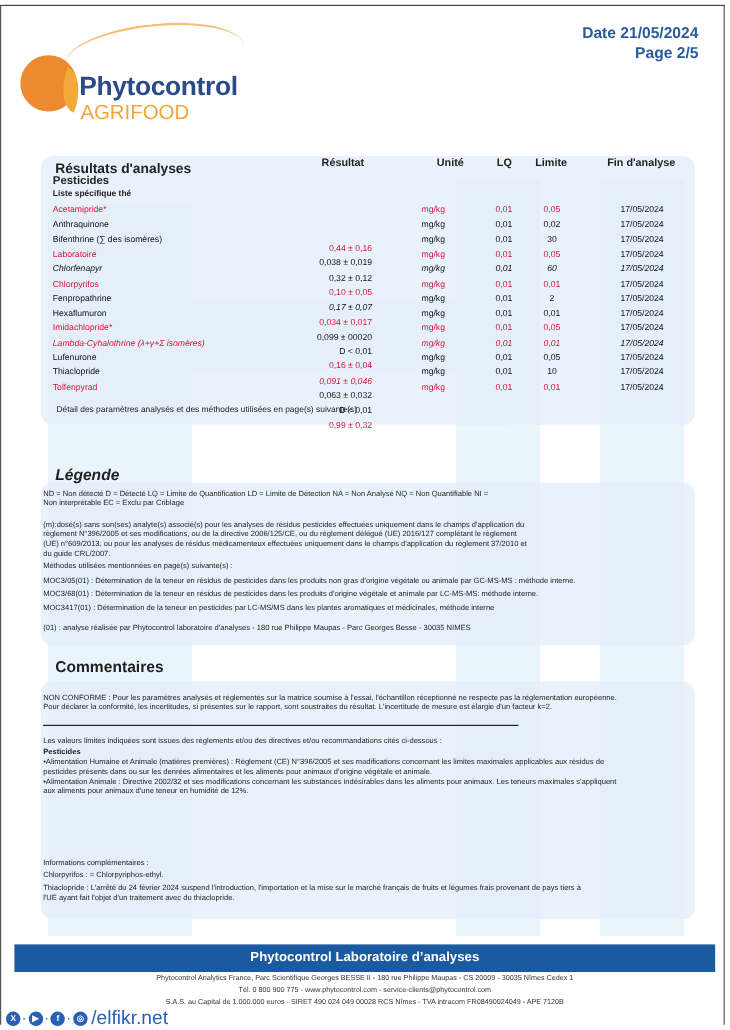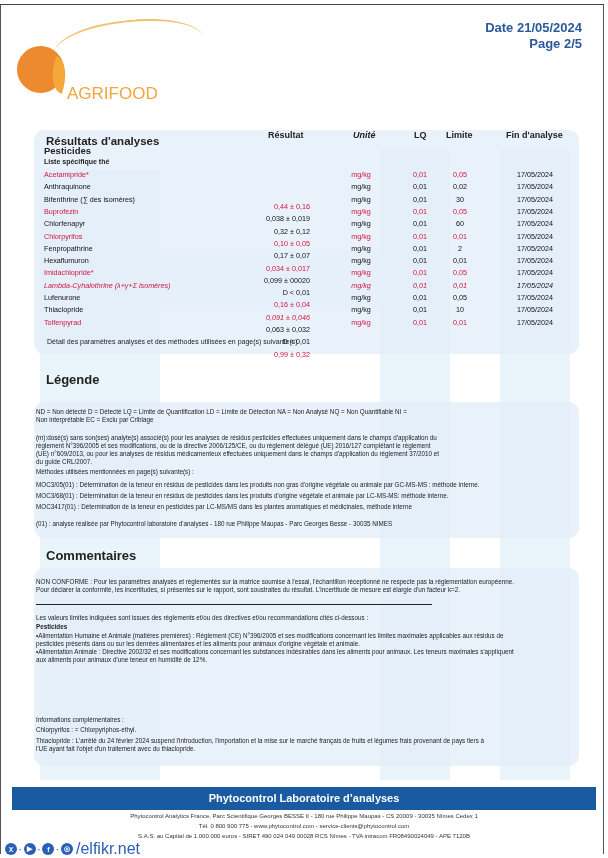--- a/index.html
+++ b/index.html
@@ -85,31 +85,32 @@
 <div class="wm" style="left:160px;top:250px;width:220px;height:60px;opacity:0.35;"></div>
 
 <div class="panel" style="left:34px;top:130px;width:545px;height:224px;"></div>
 <div class="panel" style="left:34px;top:402px;width:545px;height:136px;"></div>
 <div class="panel" style="left:34px;top:568px;width:545px;height:198px;"></div>
 
 <div class="logo">
   <div class="arc"></div>
   <div class="sun"></div>
   <div class="leaf"></div>
+  <div class="name">Phytocontrol</div>
   <div class="sub">AGRIFOOD</div>
 </div>
 
 <div class="hdr">
   <div class="t2">Date 21/05/2024</div>
   <div class="t3">Page 2/5</div>
 </div>
 
 <div class="sect-title" style="left:46px;top:135px;font-size:11.5px;">Résultats d'analyses</div>
 <div class="thead" style="left:268px;">Résultat</div>
-<div class="thead" style="left:353px;font-style:italic;">Unité</div>
+<div class="thead" style="left:364px;">Unité</div>
 <div class="thead" style="left:414px;">LQ</div>
 <div class="thead" style="left:446px;">Limite</div>
 <div class="thead" style="left:506px;">Fin d'analyse</div>
 <div class="sect-title" style="left:44px;top:145px;font-size:9.5px;">Pesticides</div>
 <div class="sect-title" style="left:44px;top:158px;font-size:7px;">Liste spécifique thé</div>
 
 <div id="rows">
     <div class="row" style="top: 170px;">
       <span class="c-name red">Acetamipride*</span>
       <span class="c-res red">0,44 ± 0,16</span>
@@ -128,28 +129,28 @@
     </div>
     <div class="row" style="top: 194.6px;">
       <span class="c-name">Bifenthrine (∑ des isomères)</span>
       <span class="c-res">0,32 ± 0,12</span>
       <span class="c-unit">mg/kg</span>
       <span class="c-lq">0,01</span>
       <span class="c-lim">30</span>
       <span class="c-date">17/05/2024</span>
     </div>
     <div class="row" style="top: 206.9px;">
-      <span class="c-name red">Buprofezin</span>
+      <span class="c-name red">Laboratoire</span>
       <span class="c-res red">0,10 ± 0,05</span>
       <span class="c-unit red">mg/kg</span>
       <span class="c-lq red">0,01</span>
       <span class="c-lim red">0,05</span>
       <span class="c-date">17/05/2024</span>
     </div>
-    <div class="row" style="top: 219.2px;">
+    <div class="row" style="top: 219.2px; font-style: italic;">
       <span class="c-name">Chlorfenapyr</span>
       <span class="c-res">0,17 ± 0,07</span>
       <span class="c-unit">mg/kg</span>
       <span class="c-lq">0,01</span>
       <span class="c-lim">60</span>
       <span class="c-date">17/05/2024</span>
     </div>
     <div class="row" style="top: 231.5px;">
       <span class="c-name red">Chlorpyrifos</span>
       <span class="c-res red">0,034 ± 0,017</span>
@@ -211,21 +212,21 @@
       <span class="c-res red">0,99 ± 0,32</span>
       <span class="c-unit red">mg/kg</span>
       <span class="c-lq red">0,01</span>
       <span class="c-lim red">0,01</span>
       <span class="c-date">17/05/2024</span>
     </div>
   </div>
 
 <div class="small" style="left:47px;top:338px;font-size:7px;">Détail des paramètres analysés et des méthodes utilisées en page(s) suivante(s)</div>
 
-<div class="sect-title big" style="left:46px;top:372px;">Légende</div>
+<div class="sect-title big" style="left:46px;top:388px;font-style:italic;">Légende</div>
 <div class="small" style="left:36px;top:408px;">ND = Non détecté   D = Détecté   LQ = Limite de Quantification   LD = Limite de Détection   NA = Non Analysé   NQ = Non Quantifiable   NI =</div>
 <div class="small" style="left:36px;top:416px;">Non interprétable   EC = Exclu par Criblage</div>
 <div class="small" style="left:36px;top:434px;">(m):dosé(s) sans son(ses) analyte(s) associé(s) pour les analyses de résidus pesticides effectuées uniquement dans le champs d'application du</div>
 <div class="small" style="left:36px;top:442px;">règlement N°396/2005 et ses modifications, ou de la directive 2006/125/CE, ou du règlement délégué (UE) 2016/127 complétant le règlement</div>
 <div class="small" style="left:36px;top:450px;">(UE) n°609/2013, ou pour les analyses de résidus médicamenteux effectuées uniquement dans le champs d'application du règlement 37/2010 et</div>
 <div class="small" style="left:36px;top:458px;">du guide CRL/2007.</div>
 <div class="small" style="left:36px;top:468px;">Méthodes utilisées mentionnées en page(s) suivante(s) :</div>
 <div class="small" style="left:36px;top:481px;">MOC3/05(01) : Détermination de la teneur en résidus de pesticides dans les produits non gras d'origine végétale ou animale par GC-MS-MS : méthode interne.</div>
 <div class="small" style="left:36px;top:492px;">MOC3/68(01) : Détermination de la teneur en résidus de pesticides dans les produits d'origine végétale et animale par LC-MS-MS: méthode interne.</div>
 <div class="small" style="left:36px;top:503px;">MOC3417(01) : Détermination de la teneur en pesticides par LC-MS/MS  dans les plantes aromatiques et médicinales, méthode interne</div>

